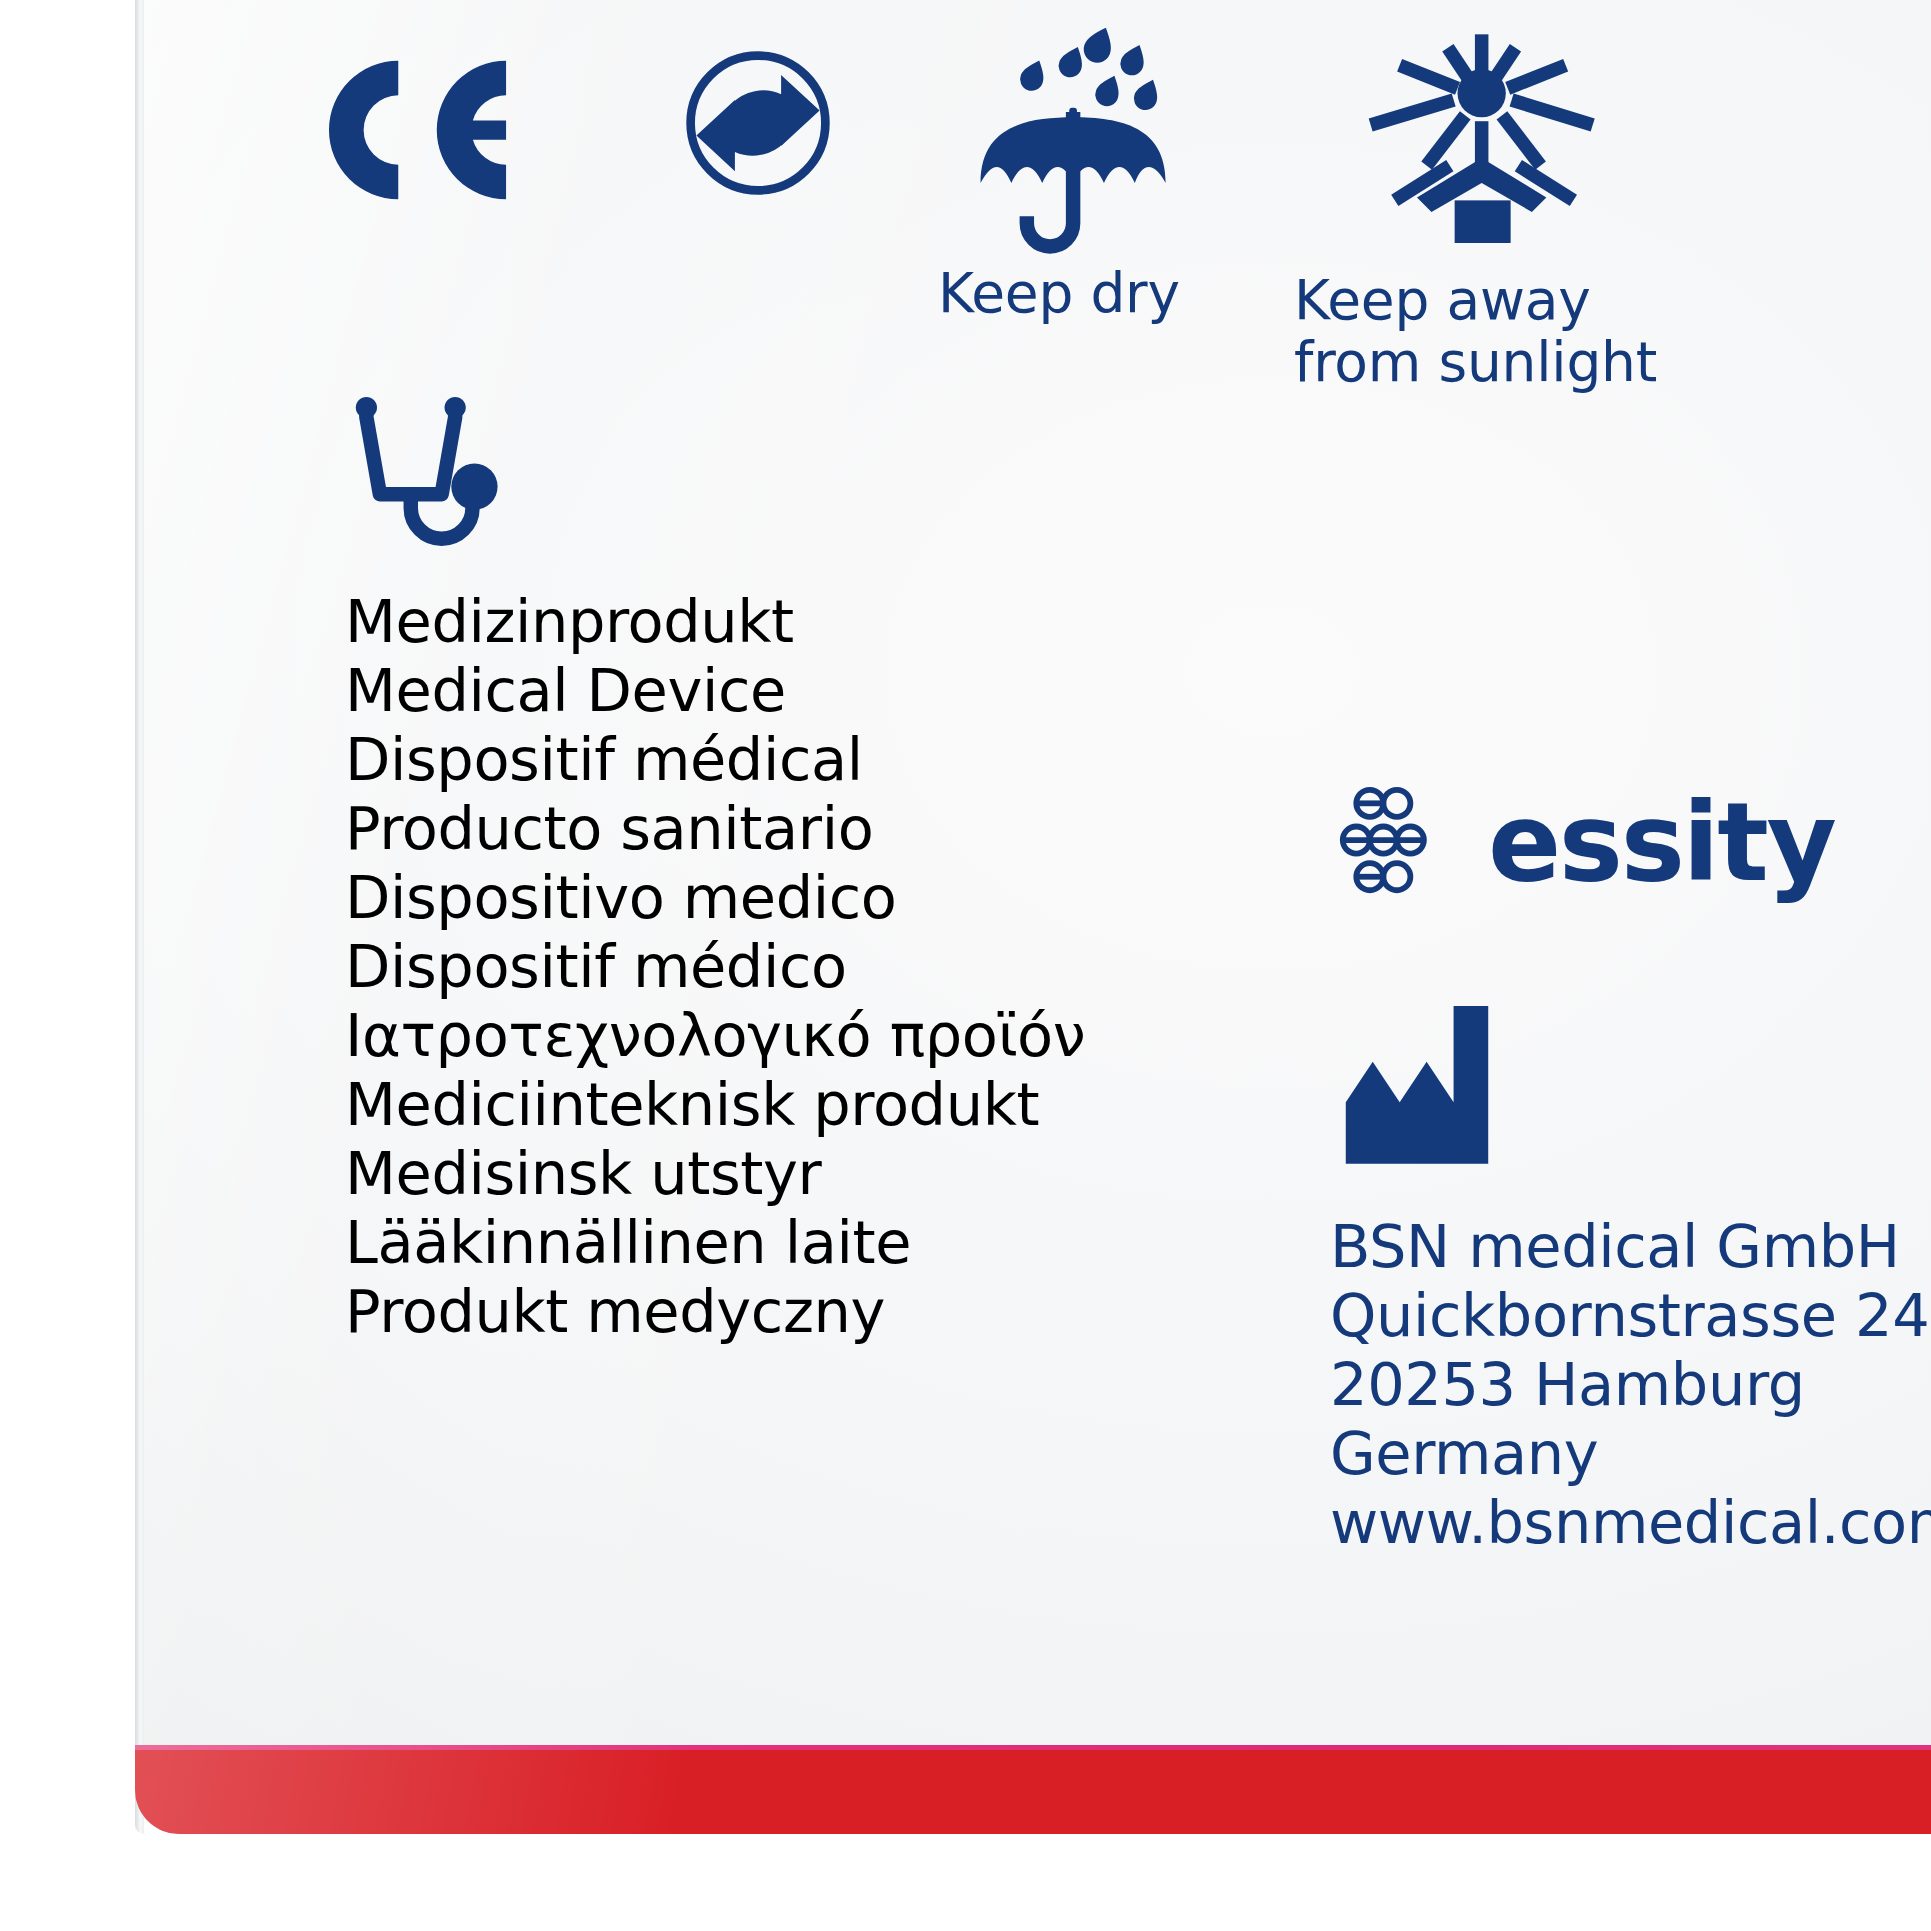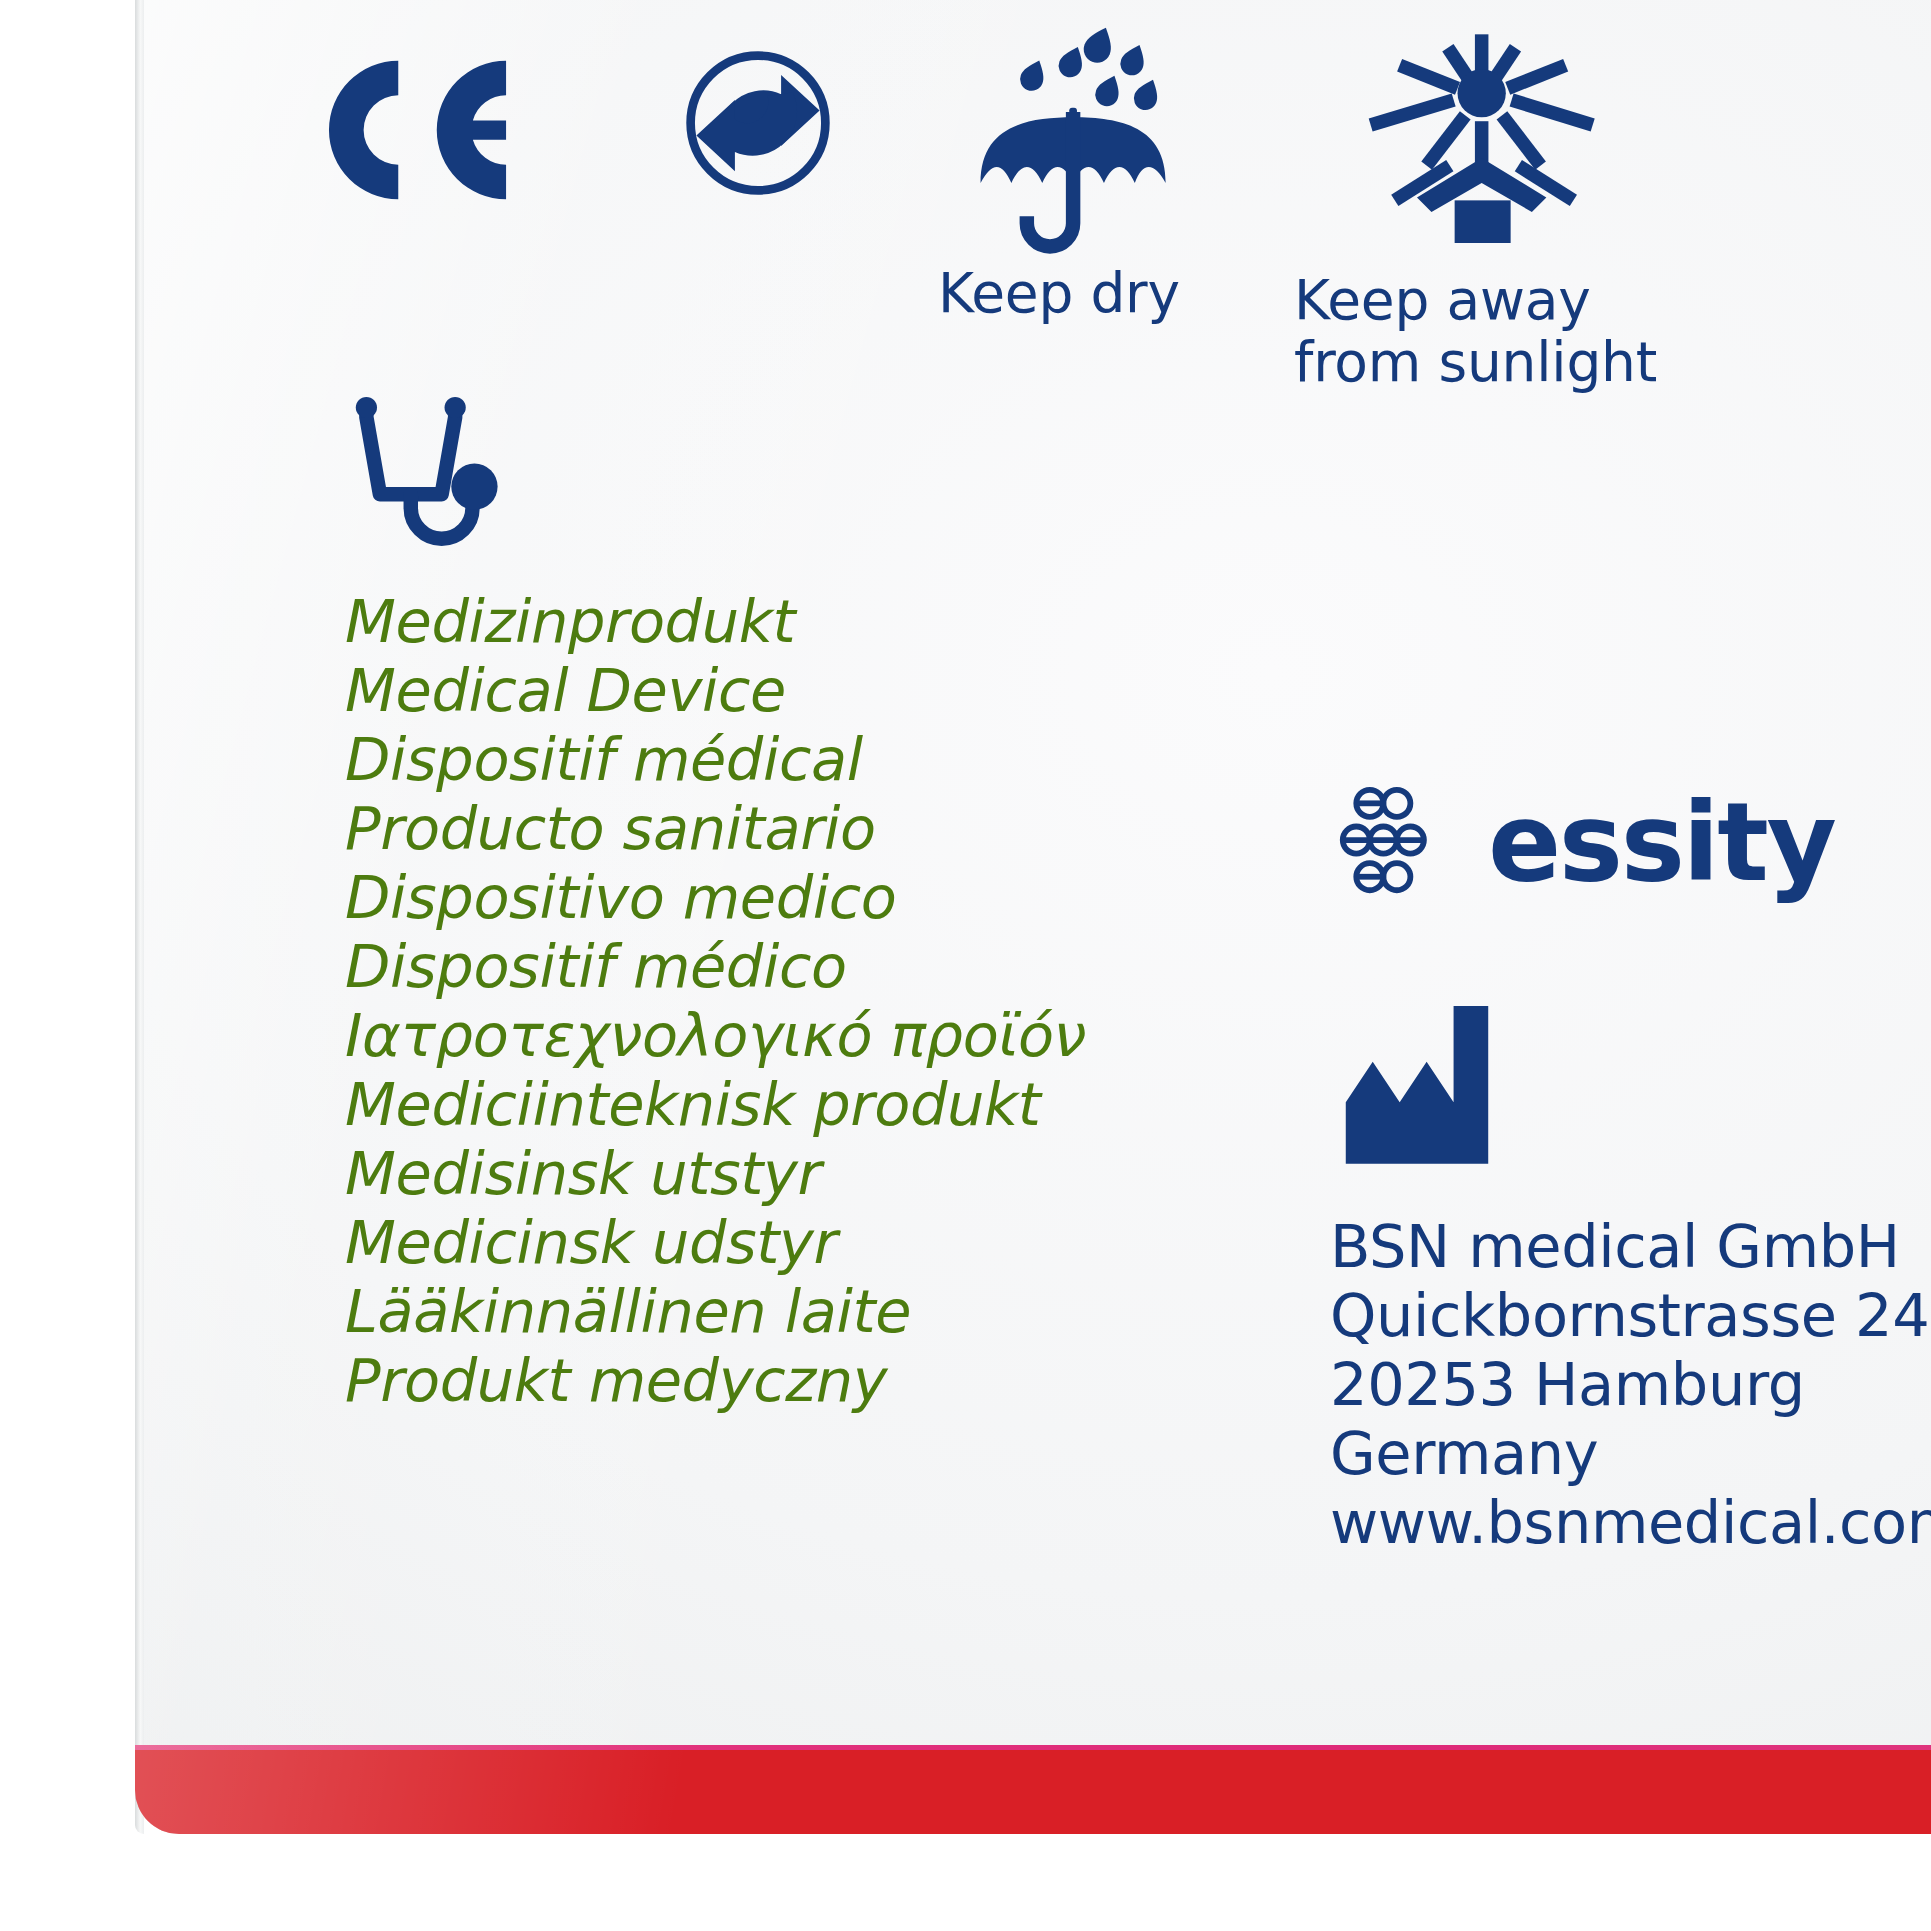--- a/index.html
+++ b/index.html
@@ -113,25 +113,24 @@
 
   
   #stethoscope { position: absolute; left: 214px; top: 433px; }
 
   
   #lang-list {
     position: absolute;
     left: 210px;
     top: 626px;
     width: 869px;
-    color: #4d7c0f;
+    color: #000000;
     font-size: 59px;
     line-height: 69px;
     letter-spacing: -0.4px;
-    font-style: italic;
   }
   #lang-list .lang-line { white-space: nowrap; }
 
   
   #essity {
     position: absolute;
     left: 1200px;
     top: 823px;
     display: flex;
     align-items: center;
@@ -264,21 +263,20 @@
       <div id="lang-list">
         <div class="lang-line">Medizinprodukt</div>
         <div class="lang-line">Medical Device</div>
         <div class="lang-line">Dispositif médical</div>
         <div class="lang-line">Producto sanitario</div>
         <div class="lang-line">Dispositivo medico</div>
         <div class="lang-line">Dispositif médico</div>
         <div class="lang-line">Ιατροτεχνολογικό προϊόν</div>
         <div class="lang-line">Mediciinteknisk produkt</div>
         <div class="lang-line">Medisinsk utstyr</div>
-        <div class="lang-line">Medicinsk udstyr</div>
         <div class="lang-line">Lääkinnällinen laite</div>
         <div class="lang-line">Produkt medyczny</div>
       </div>
 
       <div id="essity">
         <span>
           <svg width="116" height="114" viewBox="0 0 120 118" aria-label="essity mark">
             <g fill="none" stroke="#153a7c" stroke-width="6">
 
               <circle cx="36" cy="20" r="14"></circle>

